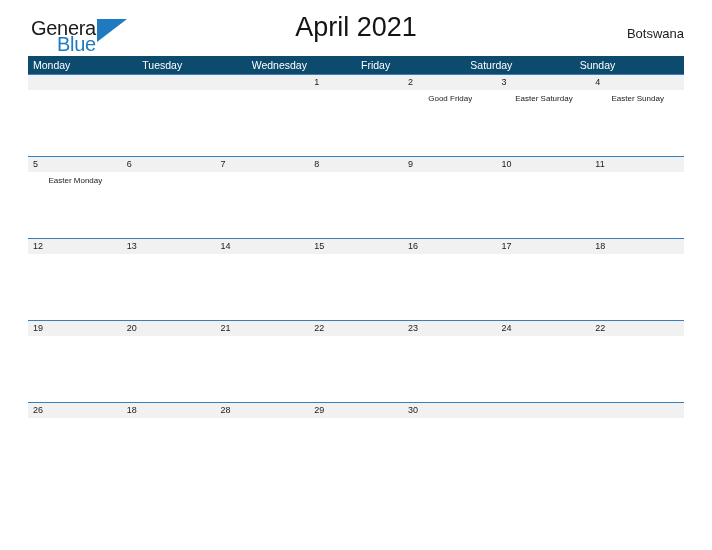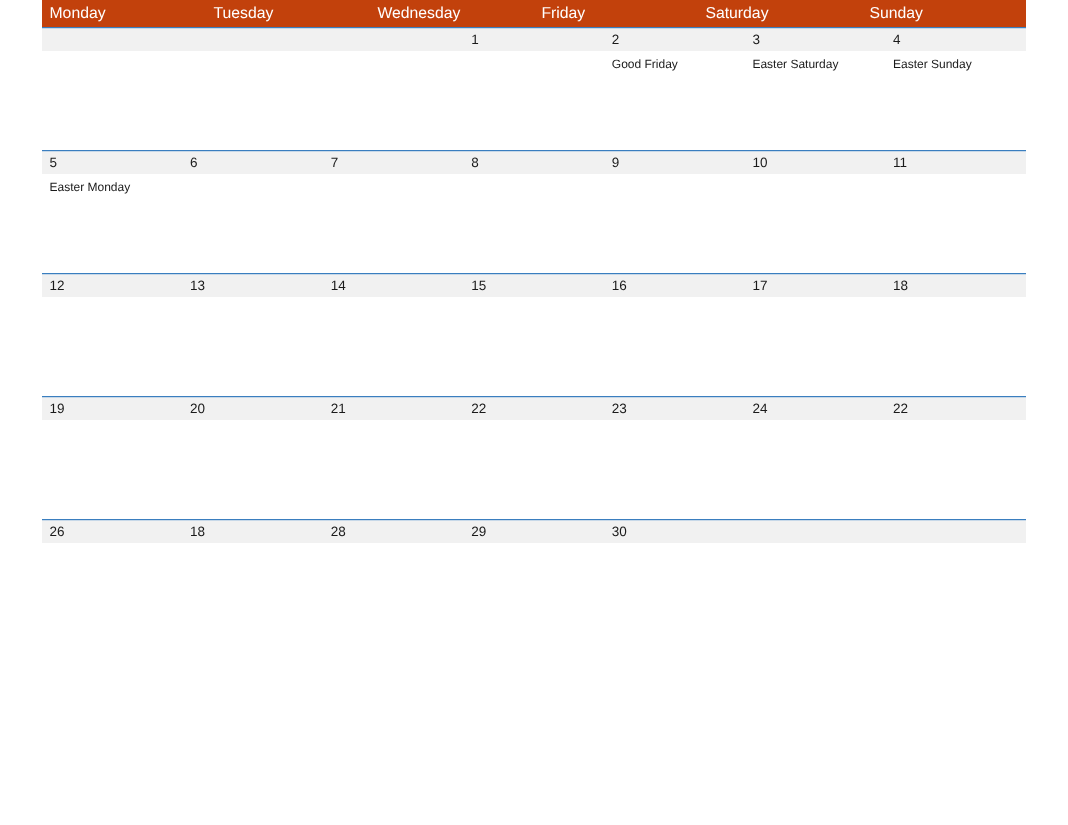--- a/index.html
+++ b/index.html
@@ -85,21 +85,21 @@
     color: #1b1b1b;
   }
 
   
   .calendar {
     margin: 0 28px;
     width: 656px;
   }
   .weekdays {
     display: flex;
-    background: #c2410c;
+    background: #0c4a6e;
     height: 18px;
   }
   .weekday {
     flex: 1 1 0;
     min-width: 0;
     color: #ffffff;
     font-size: 10.5px;
     line-height: 18px;
     padding-left: 5px;
     box-sizing: border-box;
@@ -138,27 +138,41 @@
   .day-event {
     flex: 1 1 0;
     min-width: 0;
     font-size: 8px;
     line-height: 11px;
     padding: 3px 4px 0 5px;
     box-sizing: border-box;
     color: #1a1a1a;
     white-space: nowrap;
     overflow: hidden;
+    text-align: center;
   }
 </style>
 </head>
 <body>
 
 <div class="page">
 
+  <div class="topbar">
+
+    <div class="logo">
+      <span class="logo-general">General</span>
+      <span class="logo-flag"></span>
+      <span class="logo-blue">Blue</span>
+    </div>
+
+    <div class="cal-title">April 2021</div>
+
+    <div class="cal-country">Botswana</div>
+
+  </div>
 
   <div class="calendar">
 
     <div class="weekdays">
       <div class="weekday">Monday</div>
       <div class="weekday">Tuesday</div>
       <div class="weekday">Wednesday</div>
       <div class="weekday">Friday</div>
       <div class="weekday">Saturday</div>
       <div class="weekday">Sunday</div>

